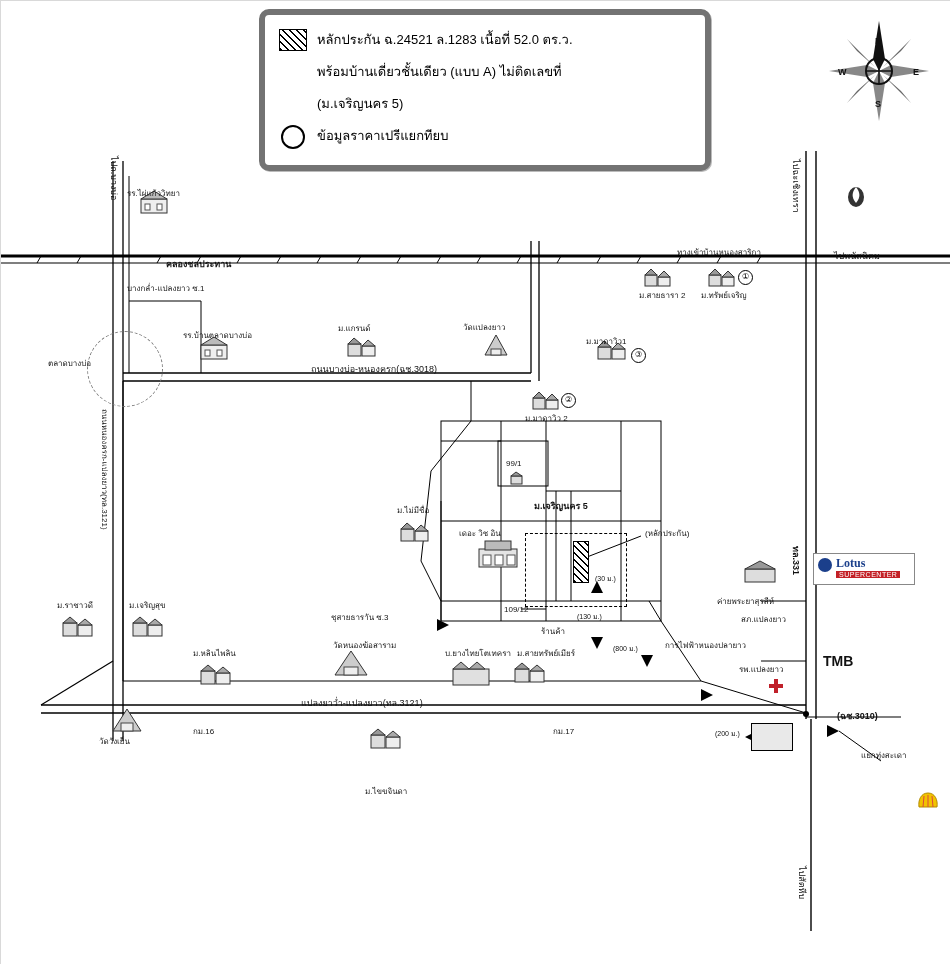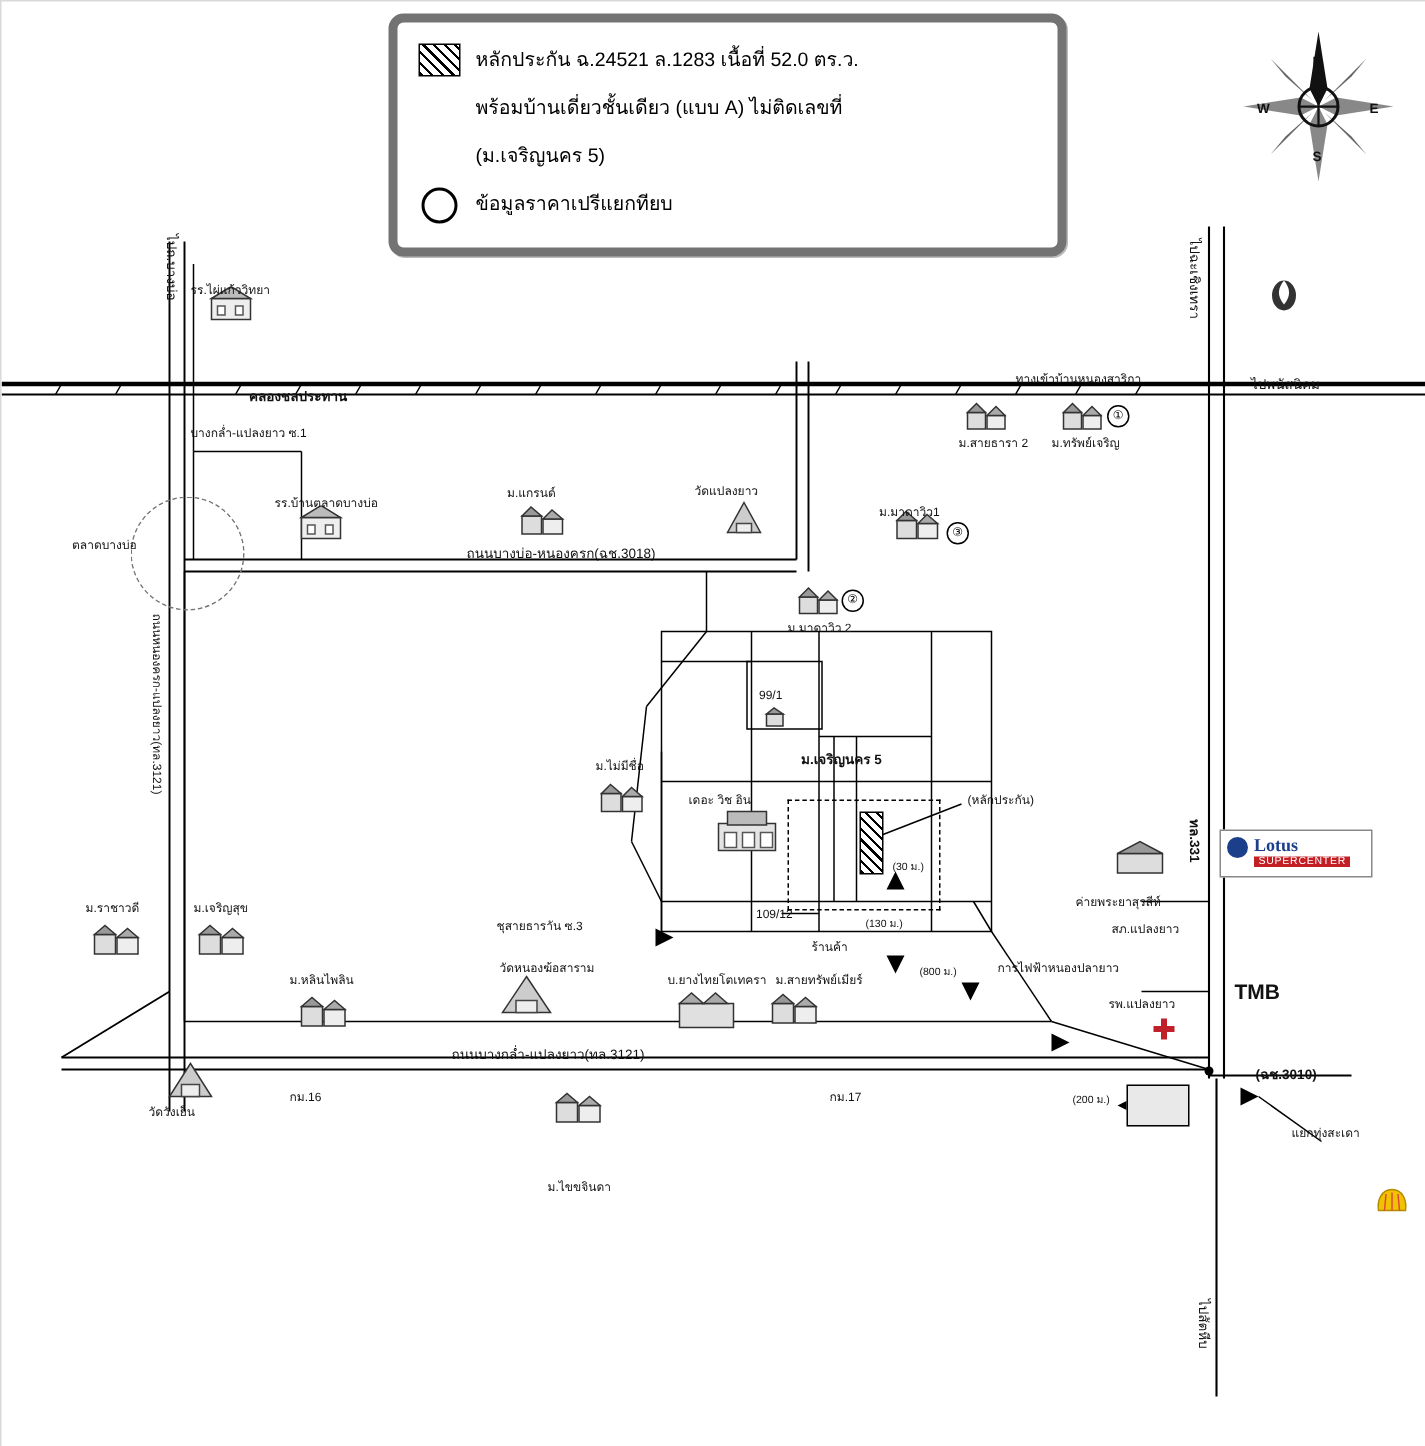--- a/index.html
+++ b/index.html
@@ -157,21 +157,21 @@
     <div class="lbl" style="left:48px;top:80px;font-weight:bold;">S</div>
     <div class="lbl" style="left:86px;top:48px;font-weight:bold;">E</div>
     <div class="lbl" style="left:11px;top:48px;font-weight:bold;">W</div>
   </div>
 
   <div class="lbl rot" style="left:118px;top:155px;transform:rotate(90deg);">ไปถ.บางบ่อ</div>
   <div class="lbl" style="left:165px;top:258px;font-weight:bold;">คลองชลประทาน</div>
   <div class="lbl sm" style="left:126px;top:283px;">บางกล่ำ-แปลงยาว ซ.1</div>
   <div class="lbl" style="left:310px;top:363px;">ถนนบางบ่อ-หนองครก(ฉช.3018)</div>
   <div class="lbl rot" style="left:108px;top:408px;transform:rotate(90deg);font-size:8px;">ถนนหนองครก-แปลงยาว(ทล.3121)</div>
-  <div class="lbl" style="left:300px;top:697px;">ถนนบางกล่ำ-แปลงยาว(ทล.3121)</div>
+  <div class="lbl" style="left:300px;top:697px;">แปลงยาว่ำ-แปลงยาว(ทล.3121)</div>
   <div class="lbl rot" style="left:800px;top:158px;transform:rotate(90deg);">ไปฉะเชิงเทรา</div>
   <div class="lbl" style="left:833px;top:250px;">ไปพนัสนิคม</div>
   <div class="lbl rot" style="left:800px;top:545px;transform:rotate(90deg);font-weight:bold;">ทล.331</div>
   <div class="lbl rot" style="left:806px;top:865px;transform:rotate(90deg);">ไปสัตหีบ</div>
   <div class="lbl" style="left:836px;top:710px;font-weight:bold;">(ฉช.3010)</div>
   <div class="lbl sm" style="left:860px;top:750px;">แยกทุ่งสะเดา</div>
   <div class="lbl sm" style="left:652px;top:247px;margin-left:24px;">ทางเข้าบ้านหนองสาริกา</div>
   <div class="lbl sm" style="left:192px;top:726px;">กม.16</div>
   <div class="lbl sm" style="left:552px;top:726px;">กม.17</div>
 

